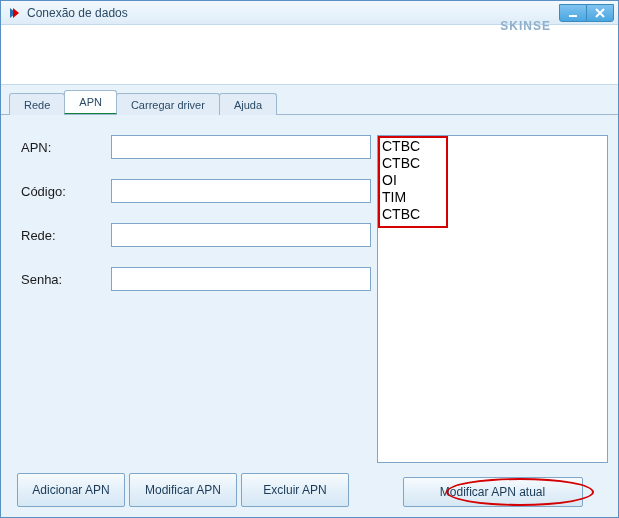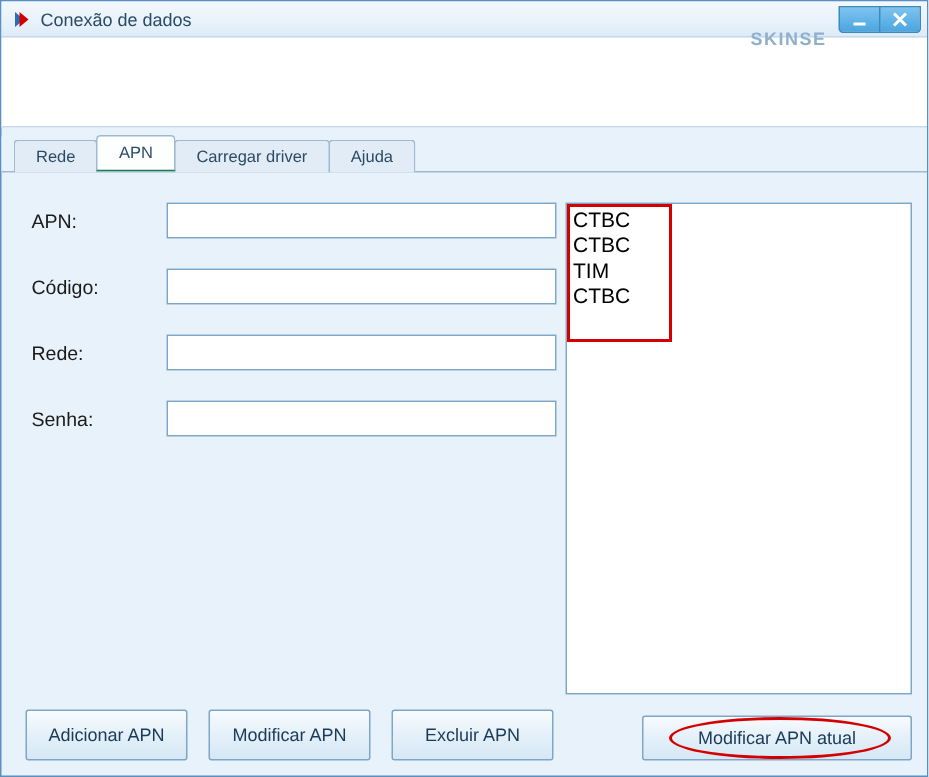--- a/index.html
+++ b/index.html
@@ -127,21 +127,21 @@
     flex: 1;
     height: 24px;
     border: 1px solid #7ea6c8;
     background: #fff;
     padding: 0 4px;
     font-size: 12px;
   }
 
   .button-row {
     display: flex;
-    gap: 14px;
+    gap: 4px;
     margin-top: 6px;
     padding-left: 6px;
   }
   .btn {
     height: 34px;
     padding: 0 14px;
     min-width: 108px;
     border: 1px solid #7ea6c8;
     background: linear-gradient(to bottom, #f7fbfe 0%, #e4f0f9 50%, #d6e8f5 100%);
     color: #1a3a57;
@@ -172,21 +172,21 @@
     border: 2px solid #d40000;
     top: 0px; left: 0px;
     width: 70px; height: 92px;
     pointer-events: none;
   }
   .list-item { white-space: nowrap; }
 
   .bottom-btn-row {
     margin-top: 14px;
     display: flex;
-    justify-content: flex-end;
+    justify-content: center;
     position: relative;
   }
   .btn-wide {
     min-width: 180px;
     height: 30px;
   }
   .ellipse-mark {
     position: absolute;
     width: 148px; height: 28px;
     border: 2px solid #d40000;
@@ -260,20 +260,21 @@
         <div class="btn">Adicionar APN</div>
         <div class="btn">Modificar APN</div>
         <div class="btn">Excluir APN</div>
       </div>
     </div>
 
     <div class="right-col">
       <div class="listbox">
         <div class="list-item">CTBC</div>
         <div class="list-item">CTBC</div>
+        <div class="list-item">OI</div>
         <div class="list-item">TIM</div>
         <div class="list-item">CTBC</div>
         <div class="list-highlight"></div>
       </div>
       <div class="bottom-btn-row">
         <div class="btn btn-wide">Modificar APN atual</div>
         <div class="ellipse-mark"></div>
       </div>
     </div>
 

